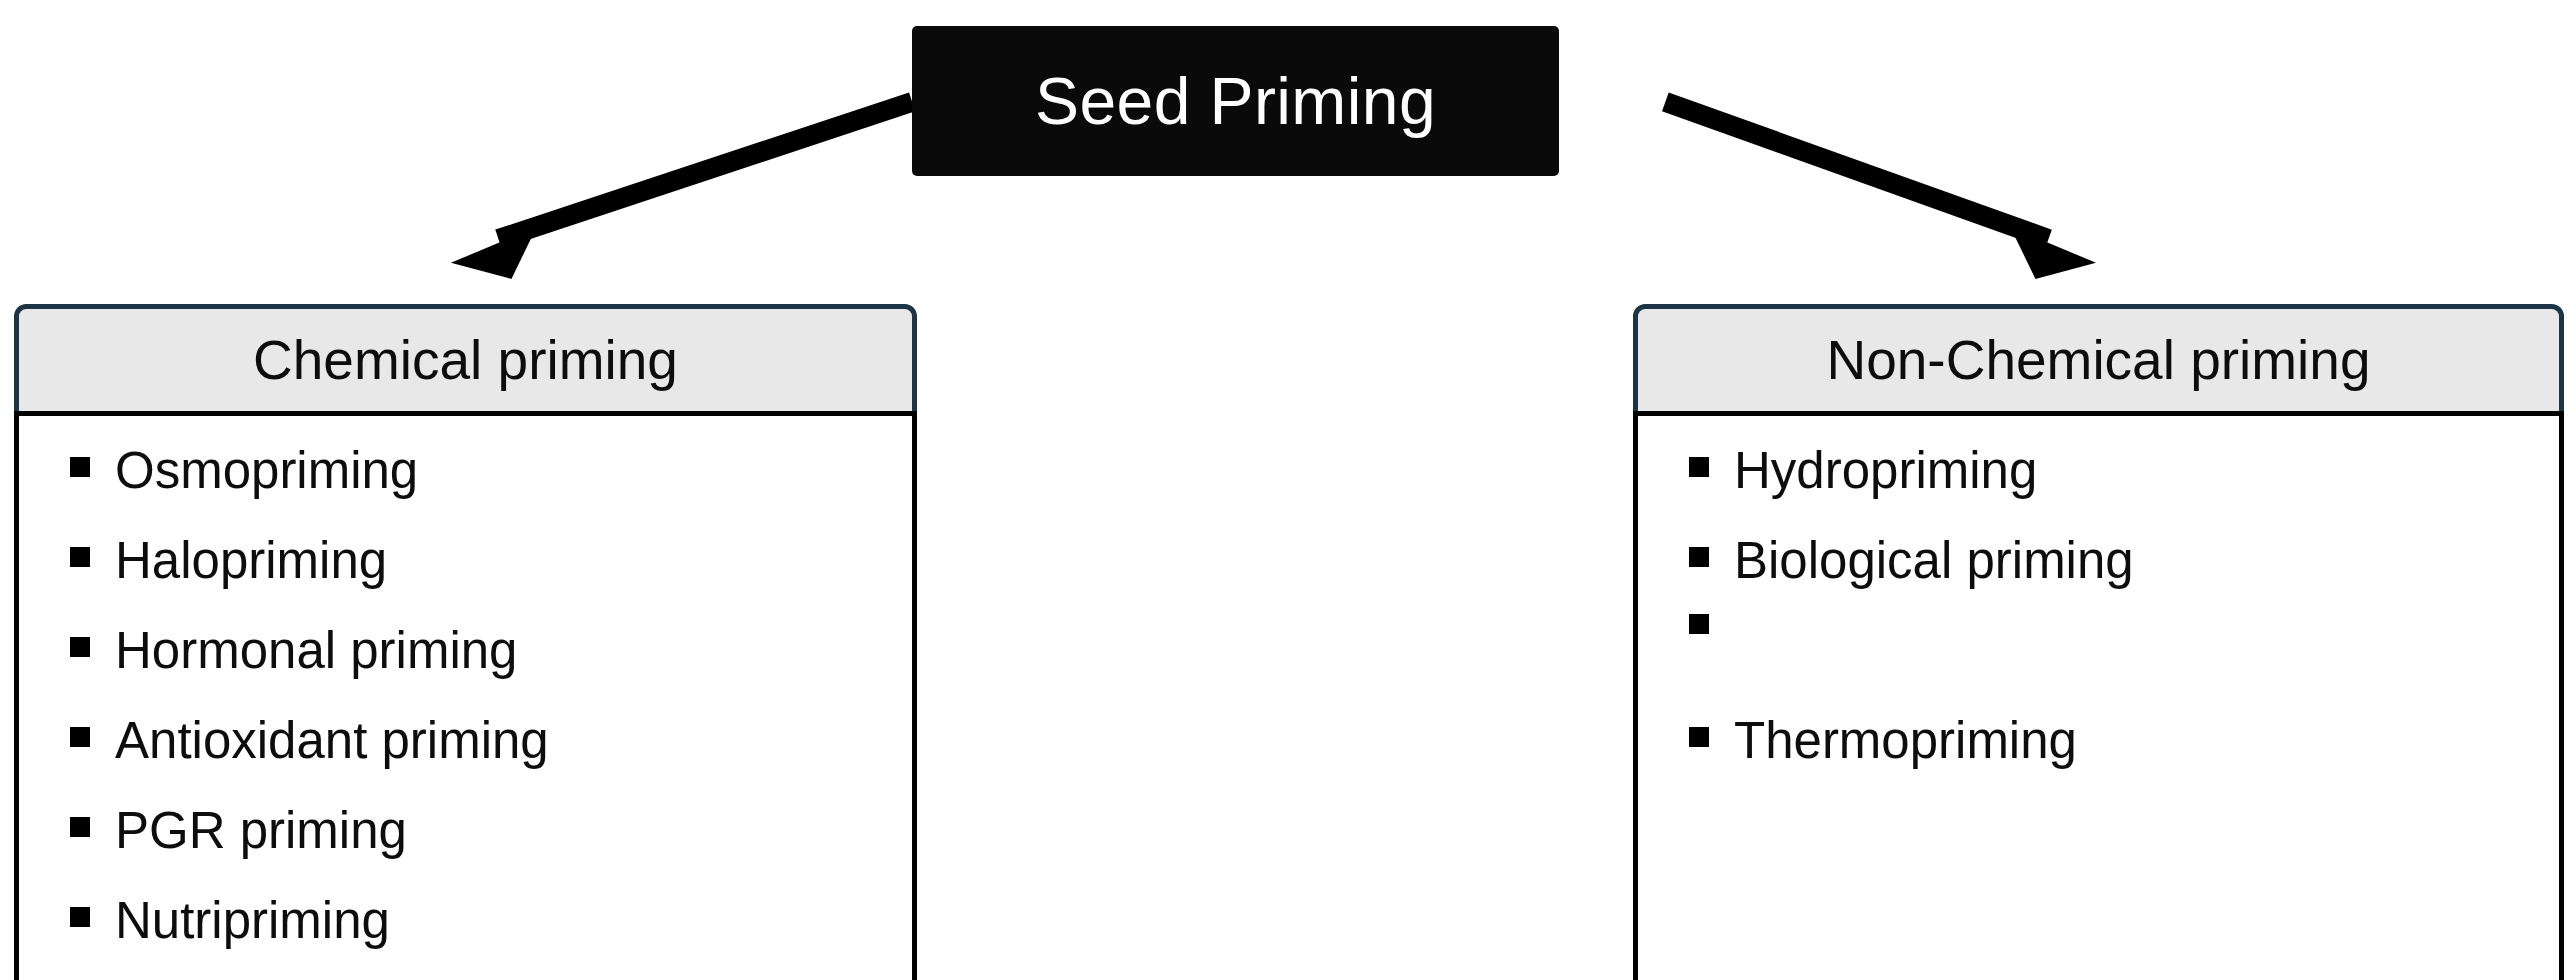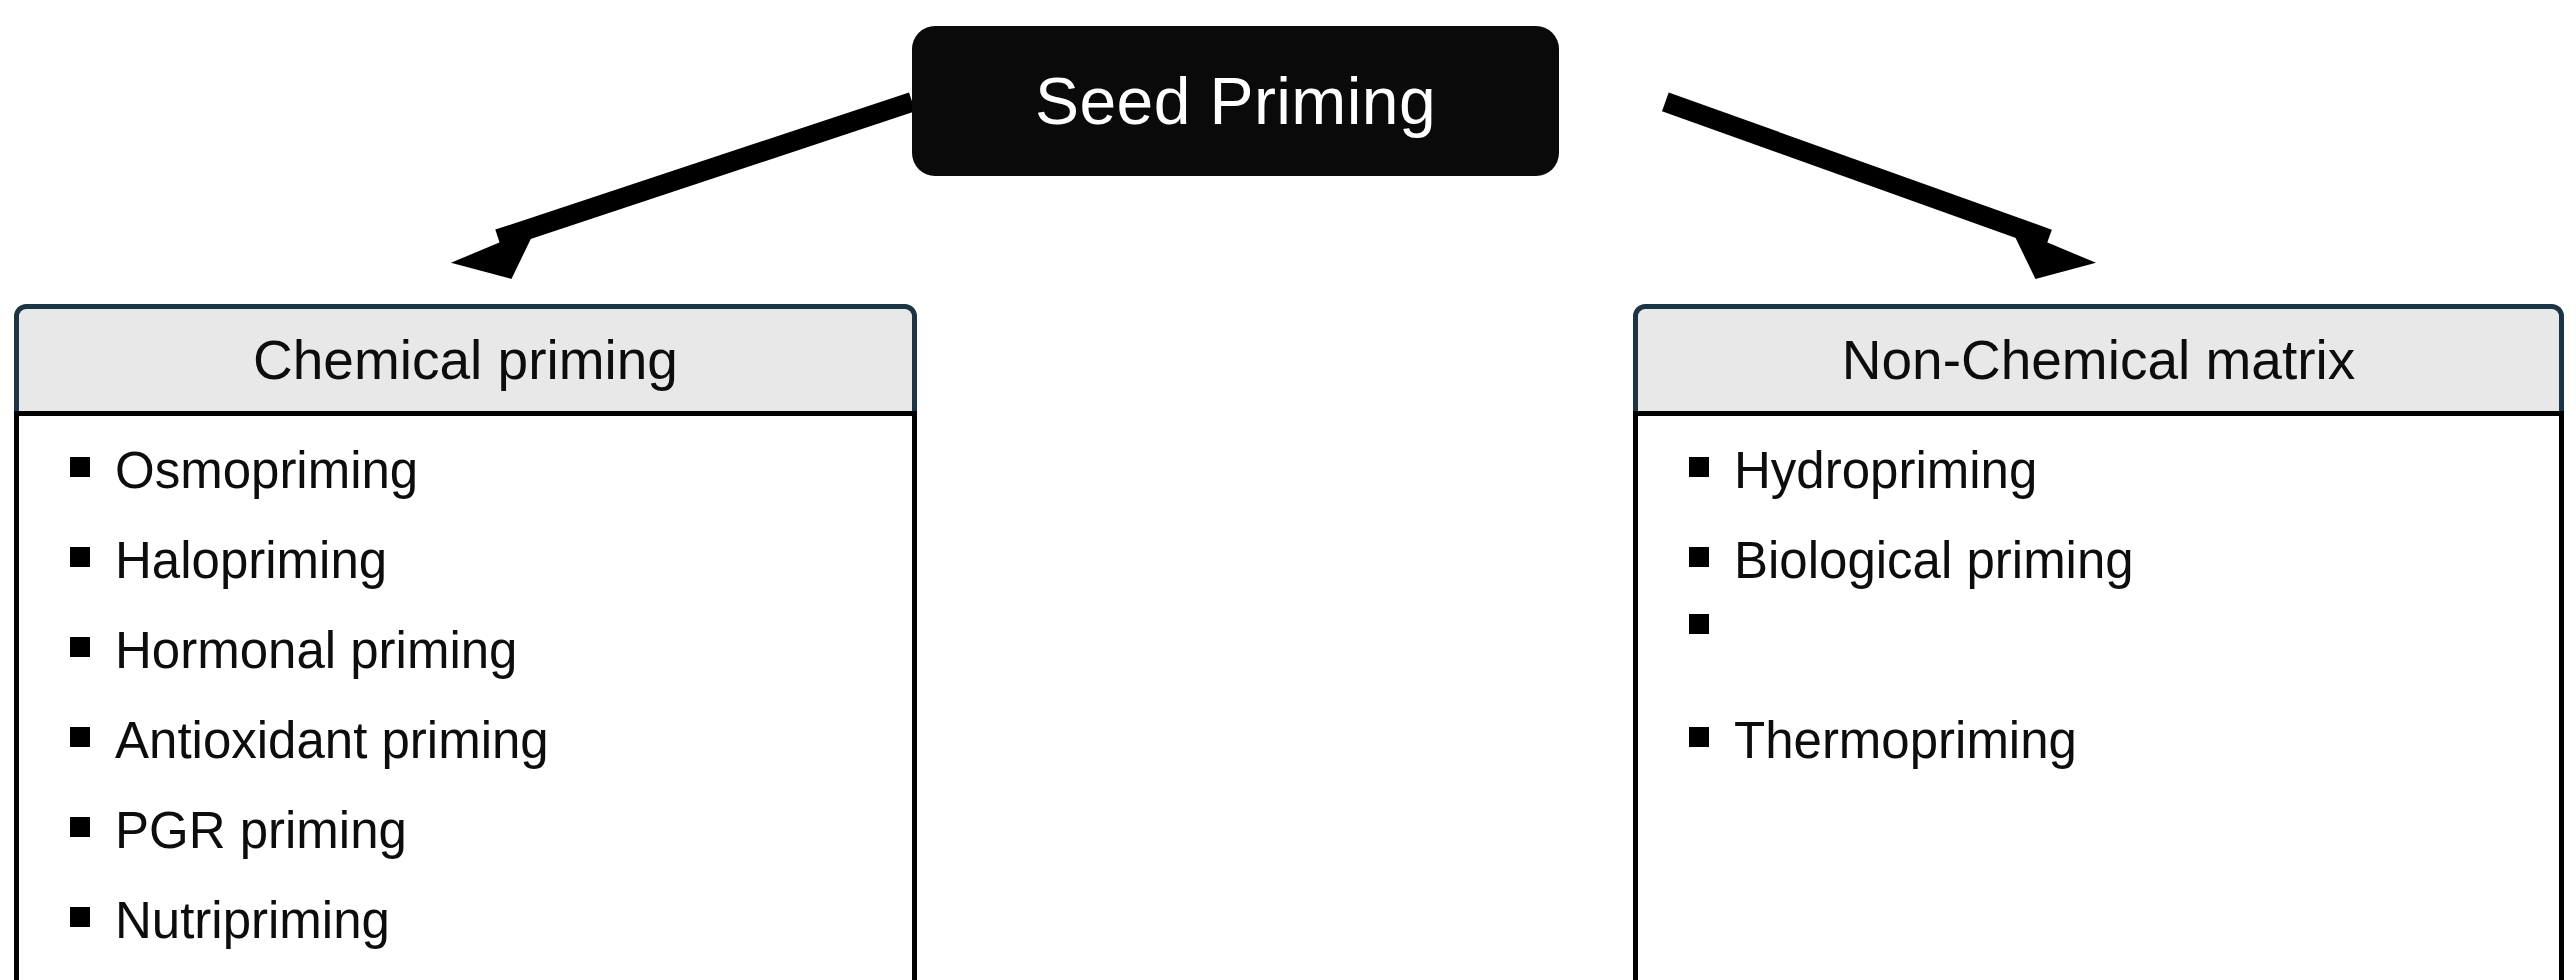--- a/index.html
+++ b/index.html
@@ -19,21 +19,21 @@
   }
 
   
   .root-node {
     position: absolute;
     left: 912px;
     top: 26px;
     width: 647px;
     height: 150px;
     background: #0a0a0a;
-    border-radius: 23px;
+    border-radius: 5px;
     display: flex;
     align-items: center;
     justify-content: center;
     z-index: 3;
   }
   .root-node-label {
     color: #ffffff;
     font-size: 66px;
     line-height: 1;
     letter-spacing: 0.4px;
@@ -162,21 +162,21 @@
         <li class="item-row">
           <span class="item-bullet"></span>
           <span class="item-label">Nutripriming</span>
         </li>
       </ul>
     </div>
   </div>
 
   <div class="category-box right">
     <div class="category-header">
-      <span class="category-header-label">Non-Chemical matrix</span>
+      <span class="category-header-label">Non-Chemical priming</span>
     </div>
     <div class="category-body">
       <ul class="item-list">
         <li class="item-row">
           <span class="item-bullet"></span>
           <span class="item-label">Hydropriming</span>
         </li>
         <li class="item-row">
           <span class="item-bullet"></span>
           <span class="item-label">Biological priming</span>

